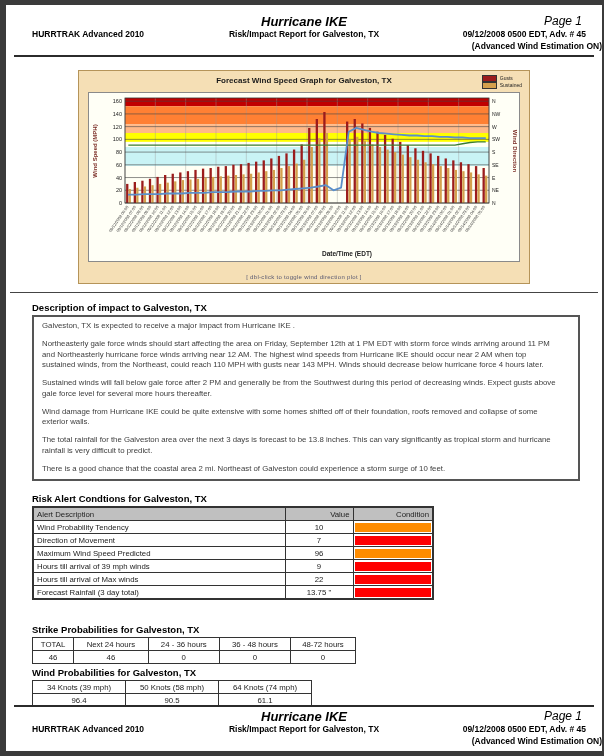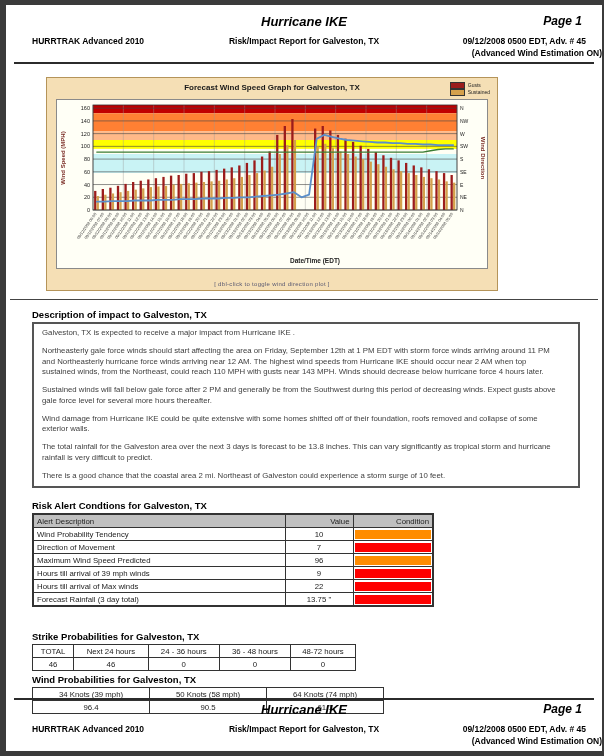--- a/index.html
+++ b/index.html
@@ -6,30 +6,30 @@
   .page{
     position:relative;width:604px;height:756px;box-sizing:border-box;
     background:#ffffff;margin:0;
     border-top:5px solid #3b3b3b;border-left:6px solid #3b3b3b;
     border-right:2px solid #3b3b3b;border-bottom:5px solid #3b3b3b;
     font-family:"Liberation Sans",sans-serif;color:#000;overflow:hidden;
   }
   
   .hdr{position:relative;padding-top:9px;}
   .hdr-title{text-align:center;font-size:13px;font-weight:bold;font-style:italic;}
-  .hdr-page{position:absolute;top:9px;right:20px;font-size:12px;font-weight:bold;font-style:italic;}
-  .hdr-row{position:relative;margin-top:7px;font-size:8.5px;font-weight:bold;}
+  .hdr-page{position:absolute;top:9px;right:20px;font-size:12px;font-weight:normal;font-style:italic;}
+  .hdr-row{position:relative;margin-top:0;font-size:8.5px;font-weight:bold;}
   .hdr-left{position:absolute;left:26px;top:0;}
   .hdr-center{text-align:center;}
   .hdr-right{position:absolute;right:16px;top:0;}
   .hdr-sub{text-align:right;font-size:8.5px;font-weight:bold;margin-top:2px;}
   .rule{border:none;border-top:2px solid #2b2b2b;margin:4px 8px 0 8px;}
   
   .chart-panel{
-    position:relative;margin:13px 0 0 40px;width:452px;height:214px;
+    position:relative;margin:13px 0 0 72px;width:452px;height:214px;
     background:#f5dfb5;border:1px solid #b59459;box-sizing:border-box;
   }
   .chart-title{text-align:center;font-size:8px;font-weight:bold;color:#1a1a1a;padding-top:5px;}
   .legend{position:absolute;top:4px;right:7px;font-size:5px;color:#222;line-height:7px;}
   .legend-row{display:flex;align-items:center;gap:3px;}
   .legend-sw{display:inline-block;width:13px;height:5px;border:0.5px solid #333;}
   .plot-box{
     position:absolute;left:9px;top:21px;width:432px;height:170px;
     background:#fffff6;border:1px solid #8a8a8a;box-sizing:border-box;
   }
@@ -48,21 +48,21 @@
   .risk-table{margin-left:26px;width:402px;border:2px solid #333;}
   .risk-table th,.risk-table td{border:1px solid #333;padding:1px 3px;height:10px;}
   .risk-table th{background:#c0c0c0;font-weight:normal;text-align:right;}
   .risk-table th:first-child{text-align:left;}
   .risk-table td.val{text-align:center;}
   .risk-table td.cond{padding:1px;}
   .cond-fill{width:100%;height:9px;}
   .small-table{margin-left:26px;border:1.5px solid #333;}
   .small-table th,.small-table td{border:1px solid #333;padding:1px 2px;height:10px;font-weight:normal;text-align:center;}
   .strike-table{width:324px;}
-  .wind-table{width:352px;}
+  .wind-table{width:280px;}
   
   .footer{position:absolute;left:0;right:0;bottom:5px;}
 </style>
 </head>
 <body>
 
 <div class="page">
 
   <div class="hdr">
     <div class="hdr-title">Hurricane IKE</div>

